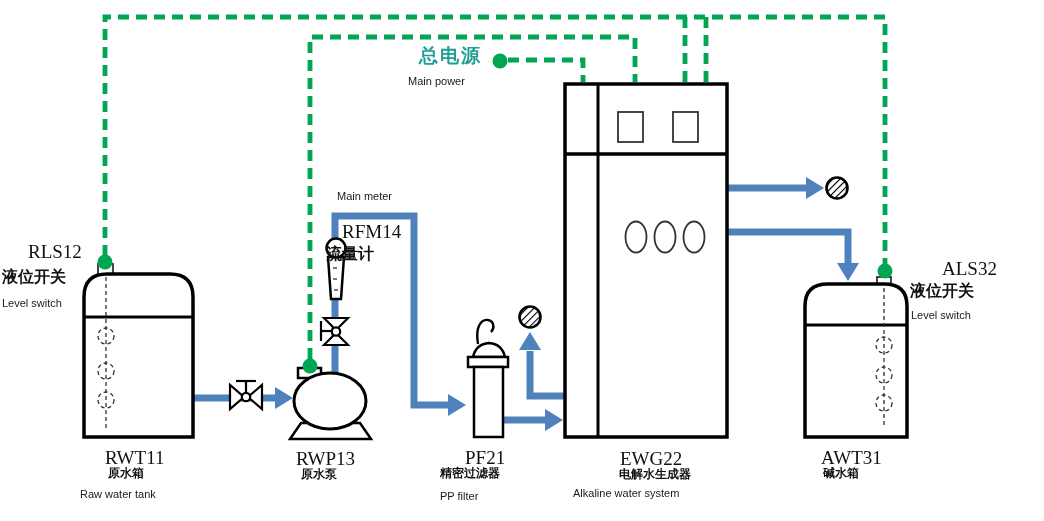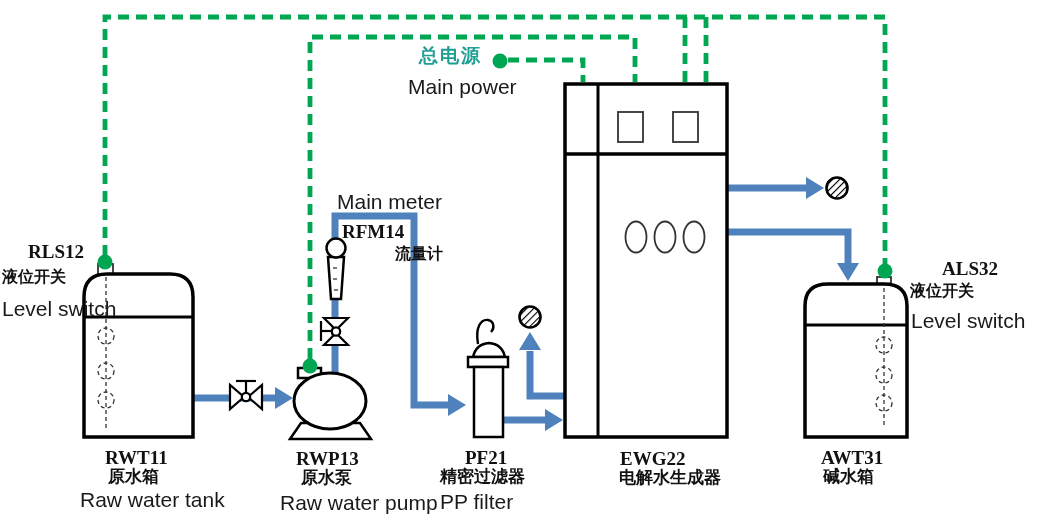--- a/index.html
+++ b/index.html
@@ -23,24 +23,24 @@
   .pipe{stroke:var(--blue);stroke-width:7;fill:none;stroke-linejoin:miter;}
   .parrow{fill:var(--blue);stroke:none;}
   .eq{stroke:var(--ink);fill:#ffffff;}
   .eq3{stroke-width:3;}
   .eq35{stroke-width:3.5;}
   .thin{stroke:#333333;stroke-width:1.8;fill:#ffffff;}
   .sensor{stroke:#333333;stroke-width:1.3;fill:none;stroke-dasharray:4 3;}
   .valve{stroke:var(--ink);stroke-width:2.2;fill:#ffffff;}
   
   .lbl{position:absolute;white-space:nowrap;color:#111111;line-height:1.1;}
-  .code{font-family:"Liberation Serif","DejaVu Serif",serif;font-weight:700;font-size:19px;}
-  .zh{font-family:"DejaVu Sans","Liberation Sans",sans-serif;font-weight:700;font-size:17px;}
+  .code{font-family:"Liberation Serif","DejaVu Serif",serif;font-weight:400;font-size:19px;}
+  .zh{font-family:"DejaVu Sans","Liberation Sans",sans-serif;font-weight:700;font-size:12px;}
   .zh-s{font-size:16px;}
-  .en{font-family:"Liberation Sans","DejaVu Sans",sans-serif;font-weight:400;font-size:21px;color:#1a1a1a;}
+  .en{font-family:"Liberation Sans","DejaVu Sans",sans-serif;font-weight:400;font-size:11px;color:#1a1a1a;}
   .teal{color:var(--teal);font-size:19px;font-weight:700;letter-spacing:2px;}
 </style>
 </head>
 <body>
 
 <div id="stage">
 
   <svg width="1044" height="521" viewBox="0 0 1044 521">
     <defs>
       <pattern id="hatch" width="5" height="5" patternUnits="userSpaceOnUse" patternTransform="rotate(45)">
@@ -156,35 +156,35 @@
   <div class="lbl code" style="left:12px;top:242px;margin-left:16px;">RLS12</div>
   <div class="lbl zh zh-s" style="left:2px;top:268px;">液位开关</div>
   <div class="lbl en" style="left:2px;top:297px;">Level switch</div>
 
   <div class="lbl code" style="left:105px;top:448px;">RWT11</div>
   <div class="lbl zh" style="left:108px;top:467px;">原水箱</div>
   <div class="lbl en" style="left:80px;top:488px;">Raw water tank</div>
 
   <div class="lbl en" style="left:337px;top:190px;">Main meter</div>
   <div class="lbl code" style="left:342px;top:222px;">RFM14</div>
-  <div class="lbl zh zh-s" style="left:359px;top:245px;padding-left:36px;">流量计</div>
+  <div class="lbl zh zh-s" style="left:326px;top:245px;">流量计</div>
 
   <div class="lbl code" style="left:296px;top:449px;">RWP13</div>
   <div class="lbl zh" style="left:301px;top:468px;">原水泵</div>
-  <div class="lbl en" style="left:280px;top:491px;">Raw water pump</div>
 
   <div class="lbl zh teal" style="left:419px;top:45px;">总电源</div>
   <div class="lbl en" style="left:408px;top:75px;">Main power</div>
 
   <div class="lbl code" style="left:465px;top:448px;">PF21</div>
   <div class="lbl zh" style="left:440px;top:467px;">精密过滤器</div>
   <div class="lbl en" style="left:440px;top:490px;">PP filter</div>
 
   <div class="lbl code" style="left:620px;top:449px;">EWG22</div>
   <div class="lbl zh" style="left:595px;top:468px;padding-left:24px;">电解水生成器</div>
+  <div class="lbl en" style="left:573px;top:487px;">Alkaline water system</div>
 
   <div class="lbl code" style="left:821px;top:448px;">AWT31</div>
   <div class="lbl zh" style="left:823px;top:467px;text-align:right;">碱水箱</div>
 
   <div class="lbl code" style="left:942px;top:259px;">ALS32</div>
   <div class="lbl zh zh-s" style="left:910px;top:282px;">液位开关</div>
   <div class="lbl en" style="left:911px;top:309px;">Level switch</div>
 
 </div>
 

